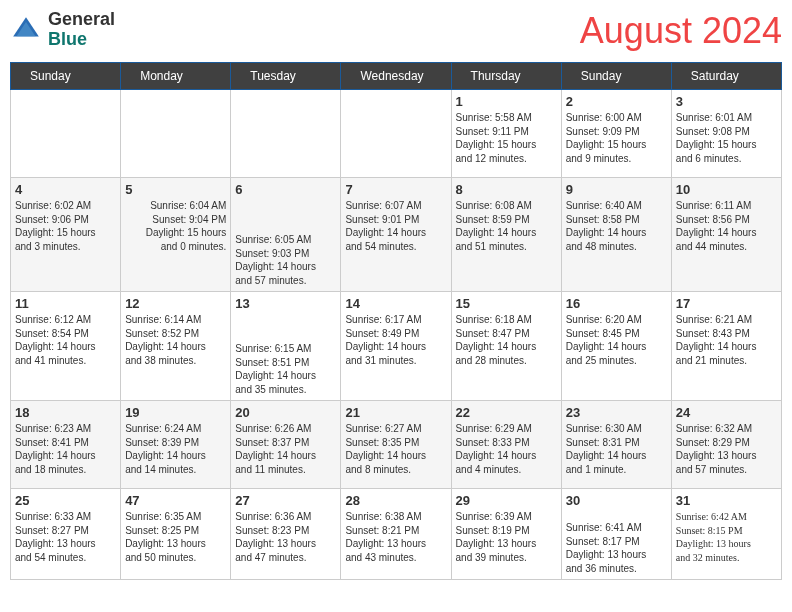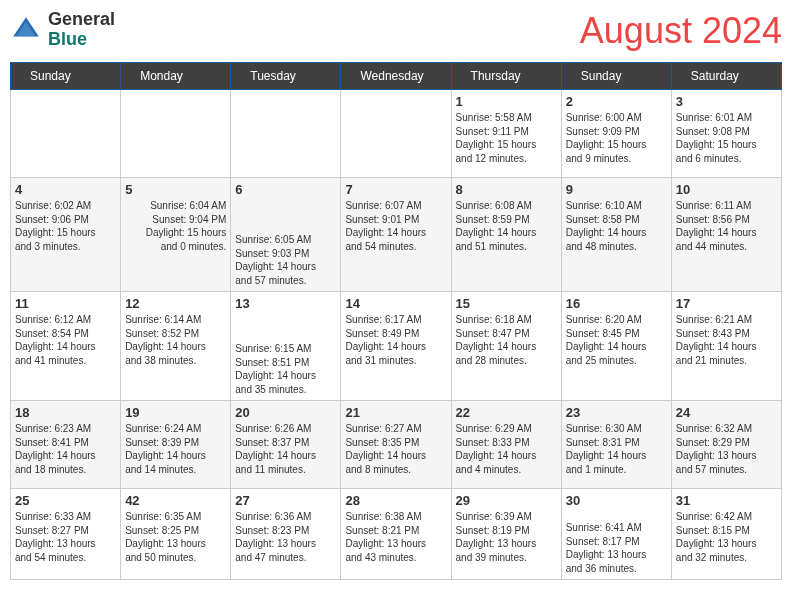--- a/index.html
+++ b/index.html
@@ -176,21 +176,21 @@
         </td>
         <td>
           <span class="day-num">8</span>
           <div class="cell-info" style="white-space: pre-line;">Sunrise: 6:08 AM
 Sunset: 8:59 PM
 Daylight: 14 hours
 and 51 minutes.</div>
         </td>
         <td>
           <span class="day-num">9</span>
-          <div class="cell-info" style="white-space: pre-line;">Sunrise: 6:10 AM
+          <div class="cell-info" style="white-space: pre-line;">Sunrise: 6:40 AM
 Sunset: 8:58 PM
 Daylight: 14 hours
 and 48 minutes.</div>
         </td>
         <td>
           <span class="day-num">10</span>
           <div class="cell-info" style="white-space: pre-line;">Sunrise: 6:11 AM
 Sunset: 8:56 PM
 Daylight: 14 hours
 and 44 minutes.</div>
@@ -300,21 +300,21 @@
       </tr>
       <tr>
         <td>
           <span class="day-num">25</span>
           <div class="cell-info" style="white-space: pre-line;">Sunrise: 6:33 AM
 Sunset: 8:27 PM
 Daylight: 13 hours
 and 54 minutes.</div>
         </td>
         <td>
-          <span class="day-num">42</span>
+          <span class="day-num">47</span>
           <div class="cell-info" style="white-space: pre-line;">Sunrise: 6:35 AM
 Sunset: 8:25 PM
 Daylight: 13 hours
 and 50 minutes.</div>
         </td>
         <td>
           <span class="day-num">27</span>
           <div class="cell-info" style="white-space: pre-line;">Sunrise: 6:36 AM
 Sunset: 8:23 PM
 Daylight: 13 hours
@@ -336,20 +336,20 @@
         </td>
         <td>
           <span class="day-num">30</span>
           <div class="cell-info" style="white-space: pre-line; margin-top: 13px;">Sunrise: 6:41 AM
 Sunset: 8:17 PM
 Daylight: 13 hours
 and 36 minutes.</div>
         </td>
         <td>
           <span class="day-num">31</span>
-          <div class="cell-info" style="white-space: pre-line;">Sunrise: 6:42 AM
+          <div class="cell-info" style="white-space: pre-line; font-family: Liberation Serif, serif;">Sunrise: 6:42 AM
 Sunset: 8:15 PM
 Daylight: 13 hours
 and 32 minutes.</div>
         </td>
       </tr>
     </tbody>
 </table>
 
 </body></html>

